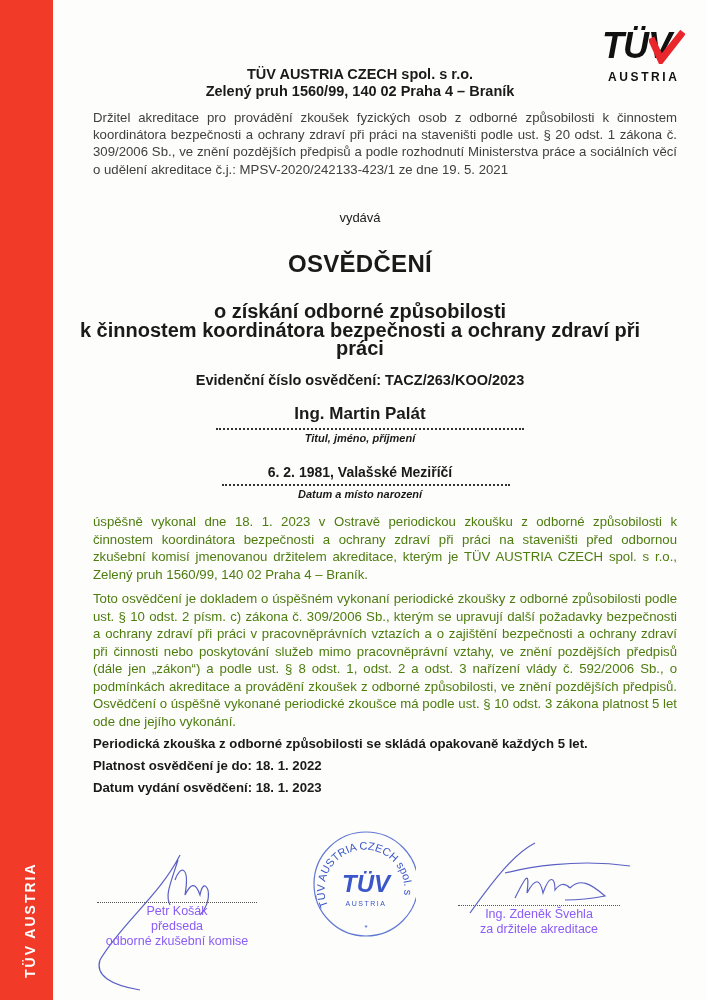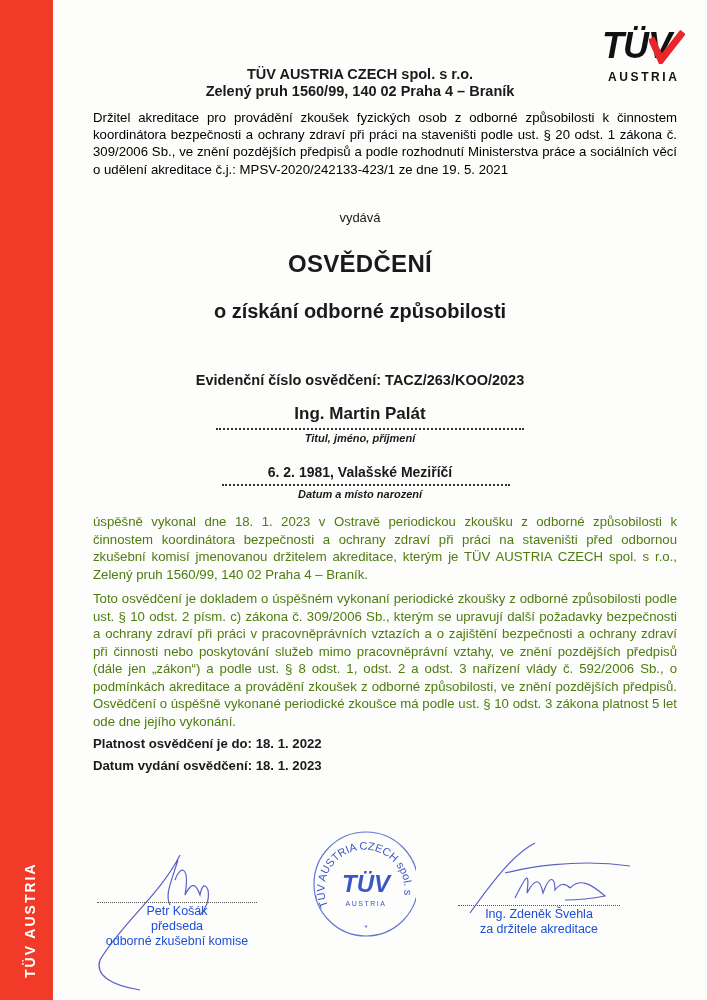--- a/index.html
+++ b/index.html
@@ -5,33 +5,33 @@
   html,body{margin:0;padding:0;}
   body{width:707px;height:1000px;position:relative;background:#fdfdfc;font-family:"Liberation Sans",sans-serif;color:#1a1a1a;overflow:hidden;}
   .redbar{position:absolute;left:0;top:0;width:53px;height:1000px;background:#f23a28;}
   .redbar .vt{position:absolute;left:26px;bottom:22px;transform-origin:left bottom;transform:rotate(-90deg) translate(0,12px);color:#fff;font-weight:bold;font-size:14px;letter-spacing:2px;white-space:nowrap;width:130px;}
   .logo{position:absolute;left:602px;top:26px;width:90px;height:60px;}
   .logo .tuv{position:absolute;left:0;top:0;font-family:"Liberation Sans",sans-serif;font-weight:bold;font-style:italic;font-size:36px;color:#111;letter-spacing:-1px;line-height:40px;}
   .logo svg.check{position:absolute;left:47px;top:4px;}
   .logo .austria{position:absolute;left:6px;top:44px;font-weight:bold;font-size:12px;letter-spacing:2.6px;color:#111;}
   .center{position:absolute;left:60px;width:600px;text-align:center;}
   .hdr{top:66px;font-weight:bold;font-size:14.5px;line-height:17px;}
-  .acc{position:absolute;left:93px;top:109px;width:584px;font-size:13.2px;line-height:17.2px;text-align:justify;color:#000000;}
+  .acc{position:absolute;left:93px;top:109px;width:584px;font-size:13.2px;line-height:17.2px;text-align:justify;color:#404040;}
   .vydava{top:210px;font-size:13px;}
   .title{top:250px;font-weight:bold;font-size:24px;letter-spacing:0.3px;}
   .sub{top:302px;font-weight:bold;font-size:20px;line-height:18.5px;}
   .evid{top:372px;font-weight:bold;font-size:14.5px;}
   .name{top:404px;font-weight:bold;font-size:17px;}
   .dots{position:absolute;border-bottom:2px dotted #333;height:0;}
   .cap{font-weight:bold;font-size:11px;font-style:italic;}
   .dob{top:464px;font-weight:bold;font-size:14px;}
   .para{position:absolute;left:93px;width:584px;font-size:13.2px;line-height:17.5px;text-align:justify;color:#4d7c0f;}
   .bold-lines{position:absolute;left:93px;font-weight:bold;font-size:13.2px;color:#1a1a1a;}
   .bold-lines div{height:22px;line-height:22px;}
-  .sig{position:absolute;text-align:center;font-size:12.5px;line-height:15px;color:#1d4ed8;}
+  .sig{position:absolute;text-align:center;font-size:12.5px;line-height:15px;color:#8b5cf6;}
   .sigline{border-top:1.5px dotted #555;margin-bottom:1px;}
   .stamp{position:absolute;left:312px;top:826px;width:104px;height:114px;}
 </style>
 </head>
 <body>
 
 <div class="redbar">
   <div class="vt">TÜV AUSTRIA</div>
 </div>
 
@@ -48,36 +48,38 @@
   <div>Zelený pruh 1560/99, 140 02  Praha 4 –  Braník</div>
 </div>
 
 <div class="acc">Držitel akreditace pro provádění zkoušek fyzických osob z odborné způsobilosti k činnostem koordinátora bezpečnosti a ochrany zdraví při práci na staveništi podle ust. § 20 odst. 1 zákona č. 309/2006 Sb., ve znění pozdějších předpisů a podle rozhodnutí Ministerstva práce a sociálních věcí o udělení akreditace č.j.: MPSV-2020/242133-423/1 ze dne 19. 5. 2021</div>
 
 <div class="center vydava">vydává</div>
 <div class="center title">OSVĚDČENÍ</div>
 
 <div class="center sub">
   <div>o získání odborné způsobilosti</div>
+  <div>k činnostem koordinátora bezpečnosti a ochrany zdraví při práci</div>
 </div>
 
 <div class="center evid">Evidenční číslo osvědčení: TACZ/263/KOO/2023</div>
 
 <div class="center name">Ing. Martin Palát</div>
 <div class="dots" style="left:216px;top:428px;width:308px;"></div>
 <div class="center cap" style="top:432px;">Titul, jméno, příjmení</div>
 
 <div class="center dob">6. 2. 1981, Valašské Meziříčí</div>
 <div class="dots" style="left:222px;top:484px;width:288px;"></div>
 <div class="center cap" style="top:488px;font-weight:bold;">Datum a místo narození</div>
 
 <div class="para" style="top:513px;">úspěšně vykonal dne 18. 1. 2023 v Ostravě periodickou zkoušku z odborné způsobilosti k činnostem koordinátora bezpečnosti a ochrany zdraví při práci na staveništi před odbornou zkušební komisí jmenovanou držitelem akreditace, kterým je TÜV AUSTRIA CZECH spol. s r.o., Zelený pruh 1560/99, 140 02 Praha 4 – Braník.</div>
 <div class="para" style="top:590px;">Toto osvědčení je dokladem o úspěšném vykonaní periodické zkoušky z odborné způsobilosti podle ust. § 10 odst. 2 písm. c) zákona č. 309/2006 Sb., kterým se upravují další požadavky bezpečnosti a ochrany zdraví při práci v pracovněprávních vztazích a o zajištění bezpečnosti a ochrany zdraví při činnosti nebo poskytování služeb mimo pracovněprávní vztahy, ve znění pozdějších předpisů (dále jen „zákon“) a podle ust. § 8 odst. 1, odst. 2 a odst. 3 nařízení vlády č. 592/2006 Sb., o podmínkách akreditace a provádění zkoušek z odborné způsobilosti, ve znění pozdějších předpisů. Osvědčení o úspěšně vykonané periodické zkoušce má podle ust. § 10 odst. 3 zákona platnost 5 let ode dne jejího vykonání.</div>
 
 <div class="bold-lines" style="top:733px;">
+  <div>Periodická zkouška z odborné způsobilosti se skládá opakovaně každých 5 let.</div>
   <div>Platnost osvědčení je do: 18. 1. 2022</div>
   <div>Datum vydání osvědčení: 18. 1. 2023</div>
 </div>
 
 <svg style="position:absolute;left:80px;top:835px;" width="150" height="160" viewBox="0 0 150 160">
   <path d="M60 155 C30 150 15 140 20 125 C40 90 80 60 100 20 M98 25 C90 50 85 60 90 70 M95 45 C100 30 110 30 105 60 C110 50 115 45 120 60 C122 50 125 48 128 55 C130 65 125 75 120 80" stroke="#5a5fc4" stroke-width="1.2" fill="none"></path>
 </svg>
 <div class="sig" style="left:97px;top:902px;width:160px;">
   <div class="sigline"></div>
   <div>Petr Košák</div>

